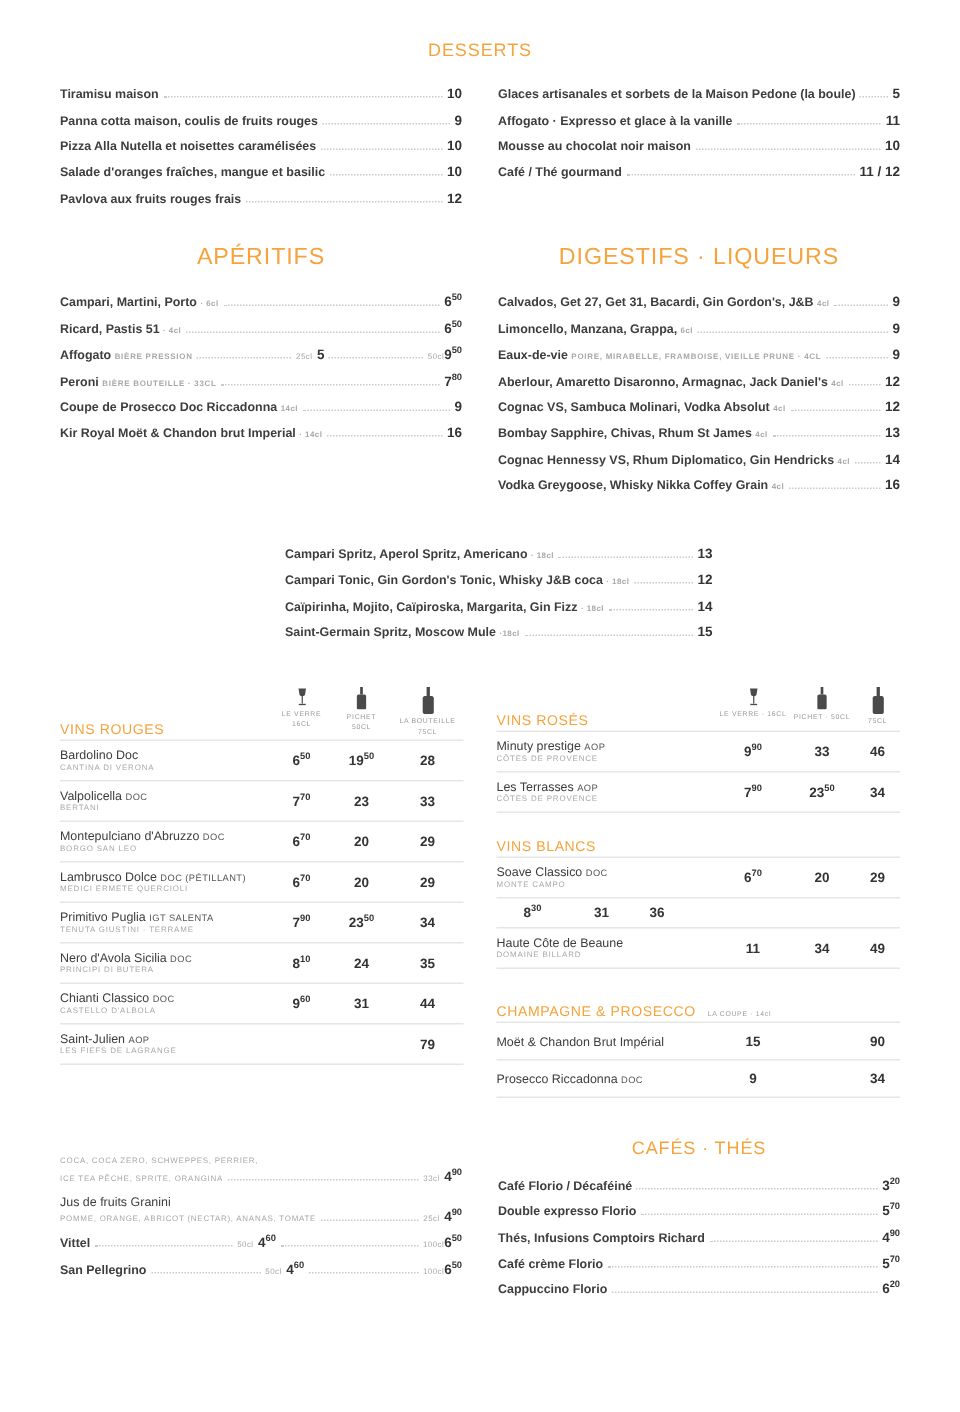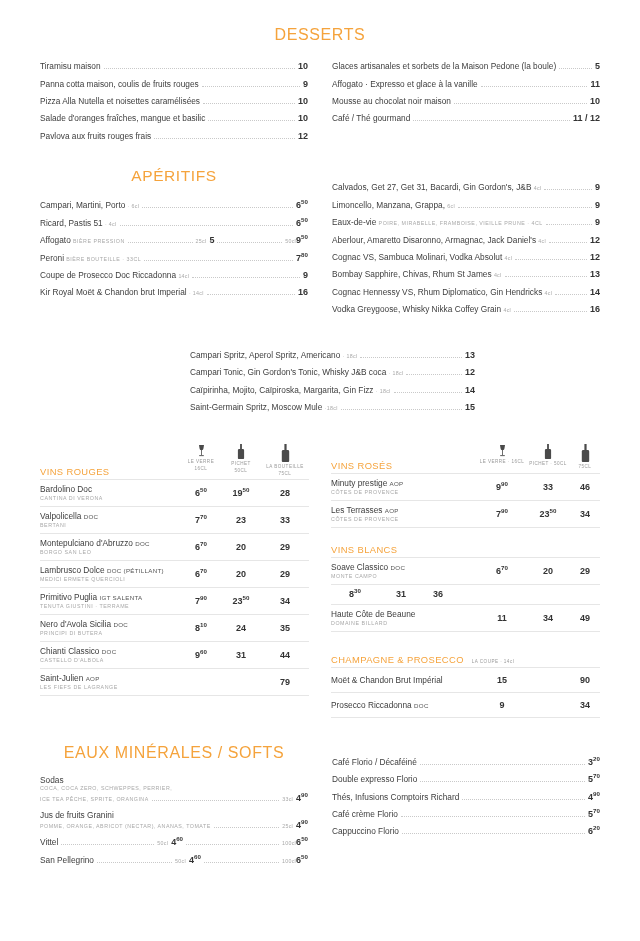--- a/index.html
+++ b/index.html
@@ -12,32 +12,32 @@
   }
   .page { width: 640px; height: 941px; position: relative; padding: 0 40px; }
 
   .section-title {
     color: #f5a33c;
     font-size: 15.5px;
     font-weight: 400;
     letter-spacing: 0.6px;
     text-align: center;
   }
-  .title-lg { font-size: 16px; }
+  .title-lg { font-size: 12px; }
 
   
   .mrow {
     display: flex;
     align-items: baseline;
     font-size: 8.3px;
     line-height: 1.25;
     padding: 3.1px 0;
     white-space: nowrap;
   }
-  .mrow .nm { flex: 0 0 auto; }
+  .mrow .nm { flex: 0 0 auto; font-weight: bold; }
   .mrow .lead {
     flex: 1 1 auto;
     border-bottom: 1px dotted #c9c9c9;
     margin: 0 3px 2.5px 3px;
     min-width: 6px;
   }
   .mrow .pr { flex: 0 0 auto; font-weight: 700; font-size: 9px; color: #333; }
   .sub {
     font-size: 5.3px;
     letter-spacing: 0.5px;
@@ -168,20 +168,21 @@
             <span class="pr">9</span>
           </div>
           <div class="mrow">
             <span class="nm"><span>Kir Royal Moët &amp; Chandon brut Imperial</span> <span class="vol">· 14cl</span></span>
             <span class="lead"></span>
             <span class="pr">16</span>
           </div>
         </div>
     </div>
     <div class="col">
+      <div class="section-title">DIGESTIFS · LIQUEURS</div>
       <div style="height:12px"></div>
       <div id="digestifs-list">
           <div class="mrow">
             <span class="nm"><span>Calvados, Get 27, Get 31, Bacardi, Gin Gordon's, J&amp;B</span> <span class="vol">4cl</span></span>
             <span class="lead"></span>
             <span class="pr">9</span>
           </div>
           <div class="mrow">
             <span class="nm"><span>Limoncello, Manzana, Grappa,</span> <span class="vol">6cl</span></span>
             <span class="lead"></span>
@@ -460,25 +461,23 @@
             <div class="pc" style="width:30px">34</div>
           </div>
         </div>
       <div class="wine-end"></div>
     </div>
   </div>
 
   <div style="height:26px"></div>
   <div class="band">
     <div class="col">
-      <div class="section-title title-lg">EAUX MINÉRALES / SOFTS</div>
       <div style="height:10px"></div>
       <div id="eaux-list">
           <div style="padding:3px 0">
-            <div style="font-size:8.3px">Sodas</div>
             <div class="sub" style="line-height:1.5">COCA, COCA ZERO, SCHWEPPES, PERRIER,</div>
             <div class="mrow" style="padding:0">
               <span class="sub">ICE TEA PÊCHE, SPRITE, ORANGINA</span>
               <span class="lead"></span>
               <span class="vol">33cl</span>
               <span class="pr" style="margin-left:3px">4<sup>90</sup></span>
             </div>
           </div>
           <div style="padding:3px 0">
             <div style="font-size:8.3px">Jus de fruits Granini</div>
@@ -503,20 +502,21 @@
             <span class="lead"></span>
             <span class="vol">50cl</span>
             <span class="pr" style="margin-left:3px">4<sup>60</sup></span>
             <span class="lead"></span>
             <span class="vol">100cl</span> 
             <span class="pr">6<sup>50</sup></span>
           </div>
         </div>
     </div>
     <div class="col">
+      <div class="section-title title-lg">CAFÉS · THÉS</div>
       <div style="height:10px"></div>
       <div id="cafes-list">
           <div class="mrow">
             <span class="nm"><span>Café Florio / Décaféiné</span></span>
             <span class="lead"></span>
             <span class="pr">3<sup>20</sup></span>
           </div>
           <div class="mrow">
             <span class="nm"><span>Double expresso Florio</span></span>
             <span class="lead"></span>

